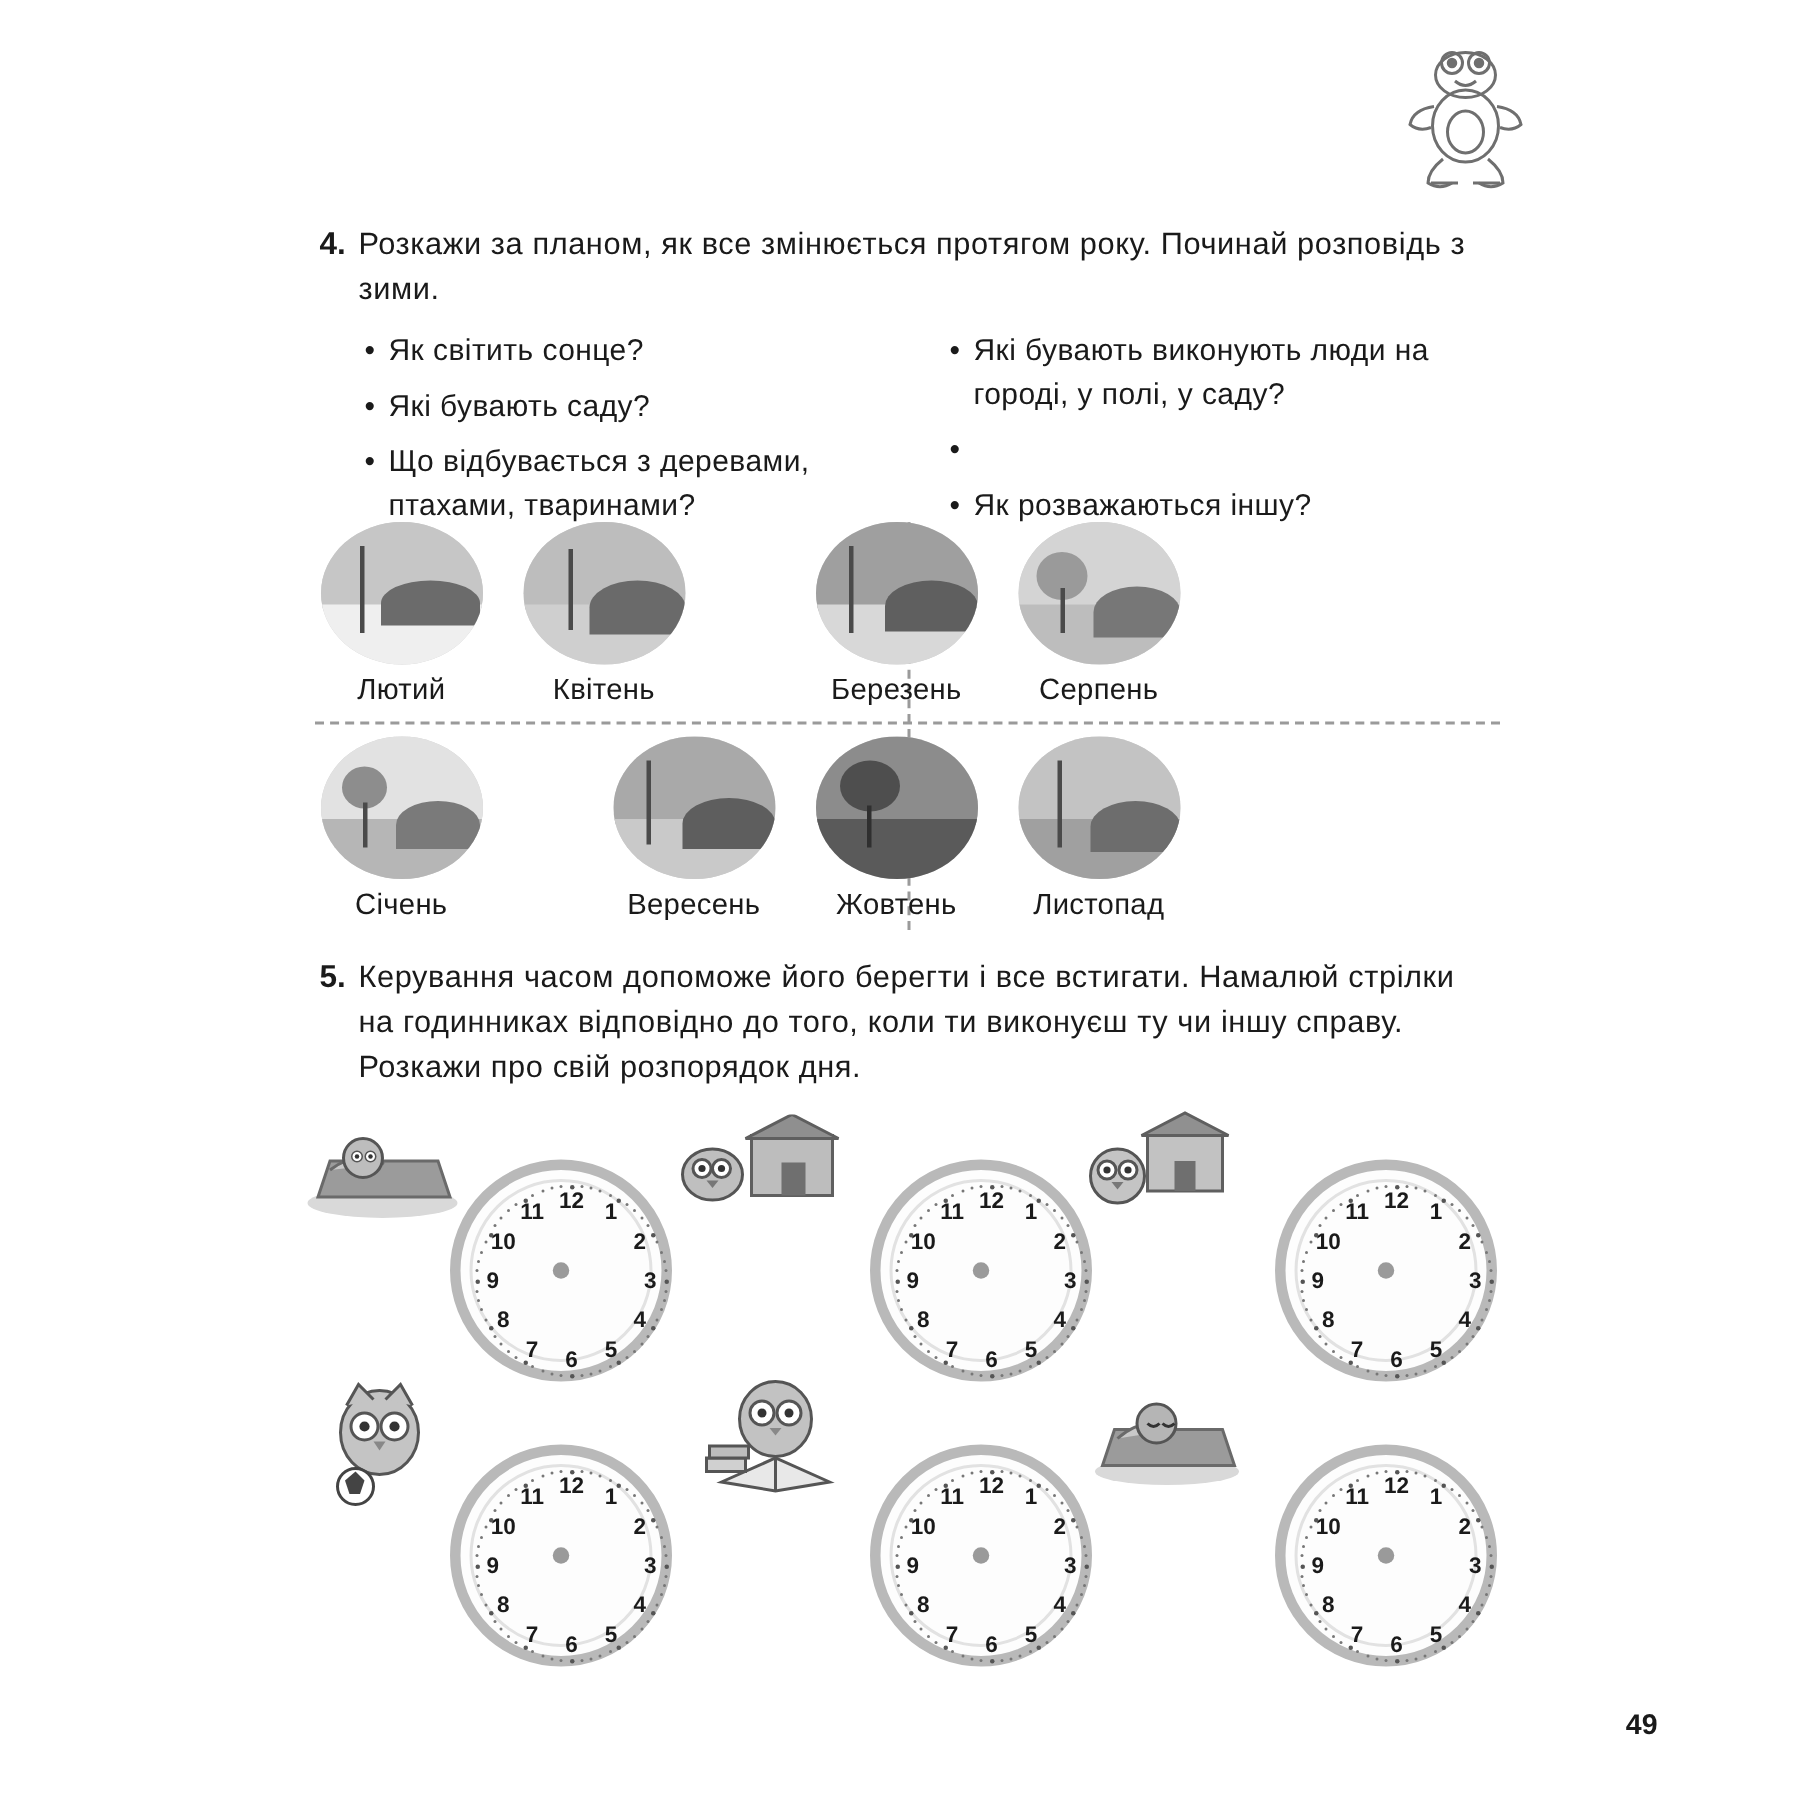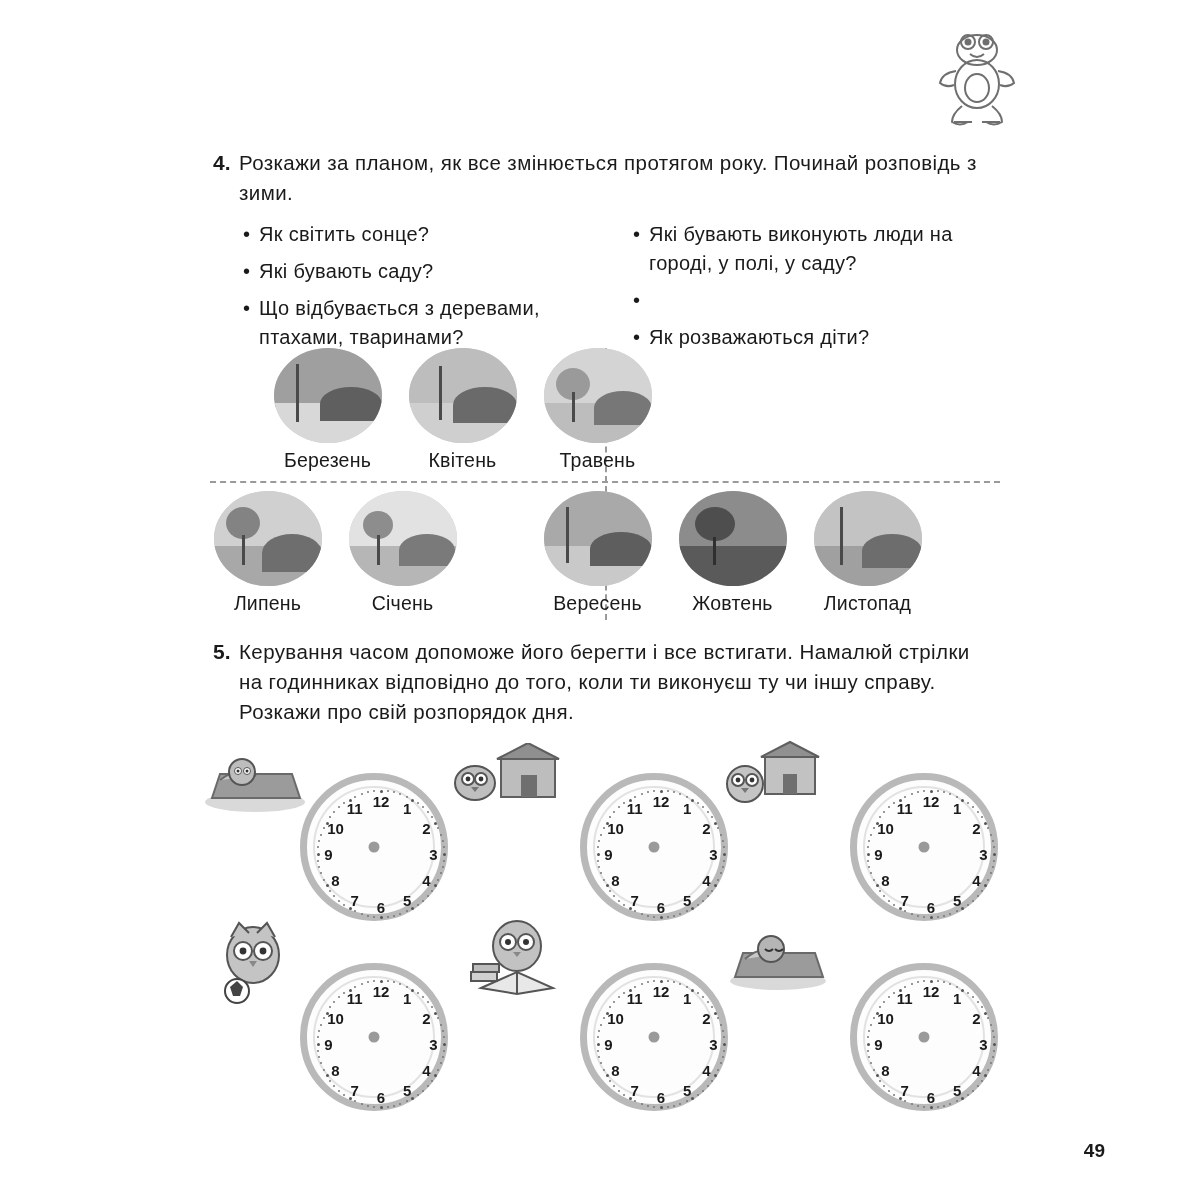--- a/index.html
+++ b/index.html
@@ -282,79 +282,78 @@
     <div class="col col-right">
       <div class="bullet">
         <span class="dot">•</span>
         <span class="btext">Які бувають виконують люди на городі, у полі, у саду?</span>
       </div>
       <div class="bullet">
         <span class="dot">•</span>
       </div>
       <div class="bullet">
         <span class="dot">•</span>
-        <span class="btext">Як розважаються діти?</span>
+        <span class="btext">Як розважаються іншу?</span>
       </div>
     </div>
   </div>
 
   <div class="months">
     <div class="vdivider"></div>
     <div class="hdivider"></div>
 
     <div class="month-row r1">
 
 
 
+      <div class="month-cell">
+        <div class="circle-img">
+          <div class="sky" style="background:#c6c6c6"></div>
+          <div class="ground" style="background:#efefef"></div>
+          <div class="tree" style="left:26px;top:16px;height:58px;"></div>
+          <div class="hill" style="right:2px;bottom:26px;width:66px;height:30px;background:#6b6b6b"></div>
+        </div>
+        <div class="month-label">Лютий</div>
+      </div>
+
+      <div class="month-cell">
+        <div class="circle-img">
+          <div class="sky" style="background:#bdbdbd"></div>
+          <div class="ground" style="background:#cfcfcf"></div>
+          <div class="tree" style="left:30px;top:18px;height:54px;"></div>
+          <div class="hill" style="right:0;bottom:20px;width:64px;height:36px;background:#6a6a6a"></div>
+        </div>
+        <div class="month-label">Квітень</div>
+      </div>
 
       <div class="month-cell" style="margin-left:60px">
         <div class="circle-img">
           <div class="sky" style="background:#9f9f9f"></div>
           <div class="ground" style="background:#d8d8d8"></div>
           <div class="tree" style="left:22px;top:16px;height:58px;"></div>
           <div class="hill" style="right:0;bottom:22px;width:62px;height:34px;background:#5f5f5f"></div>
         </div>
         <div class="month-label">Березень</div>
-      </div>
-
-      <div class="month-cell">
-        <div class="circle-img">
-          <div class="sky" style="background:#bdbdbd"></div>
-          <div class="ground" style="background:#cfcfcf"></div>
-          <div class="tree" style="left:30px;top:18px;height:54px;"></div>
-          <div class="hill" style="right:0;bottom:20px;width:64px;height:36px;background:#6a6a6a"></div>
-        </div>
-        <div class="month-label">Квітень</div>
       </div>
 
       <div class="month-cell">
         <div class="circle-img">
           <div class="sky" style="background:#d4d4d4"></div>
           <div class="ground" style="background:#bdbdbd"></div>
           <div class="crown" style="left:12px;top:20px;width:34px;height:32px;background:#9a9a9a"></div>
           <div class="tree" style="left:28px;top:44px;height:30px;"></div>
           <div class="hill" style="right:0;bottom:18px;width:58px;height:34px;background:#777"></div>
         </div>
-        <div class="month-label">Травень</div>
+        <div class="month-label">Серпень</div>
       </div>
     </div>
 
     <div class="month-row r2">
 
 
-      <div class="month-cell">
-        <div class="circle-img">
-          <div class="sky" style="background:#d0d0d0"></div>
-          <div class="ground" style="background:#a8a8a8"></div>
-          <div class="crown" style="left:12px;top:16px;width:34px;height:32px;background:#838383"></div>
-          <div class="tree" style="left:28px;top:44px;height:30px;"></div>
-          <div class="hill" style="right:0;bottom:14px;width:60px;height:38px;background:#6e6e6e"></div>
-        </div>
-        <div class="month-label">Липень</div>
-      </div>
 
       <div class="month-cell">
         <div class="circle-img">
           <div class="sky" style="background:#e2e2e2"></div>
           <div class="ground" style="background:#b6b6b6"></div>
           <div class="crown" style="left:14px;top:20px;width:30px;height:28px;background:#8d8d8d"></div>
           <div class="tree" style="left:28px;top:44px;height:30px;"></div>
           <div class="hill" style="right:2px;bottom:20px;width:56px;height:32px;background:#7a7a7a"></div>
         </div>
         <div class="month-label">Січень</div>

